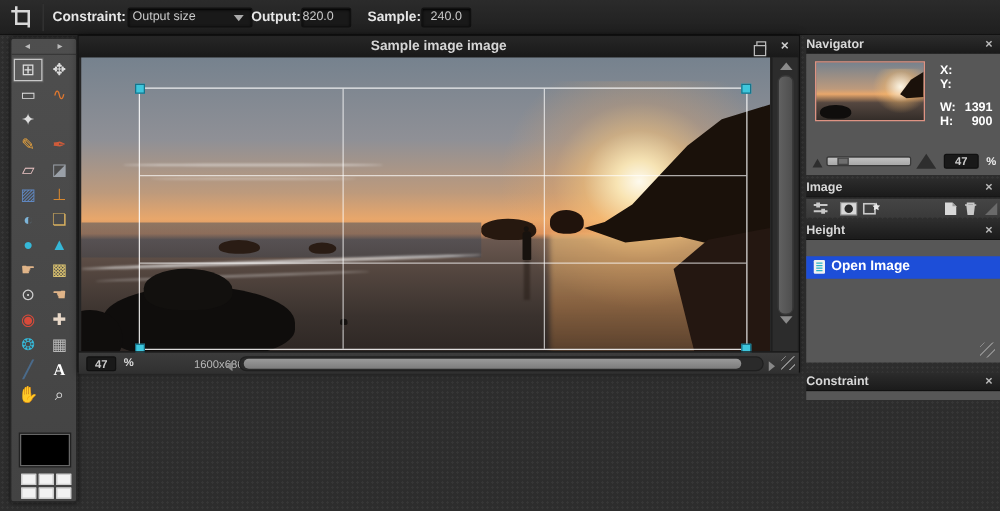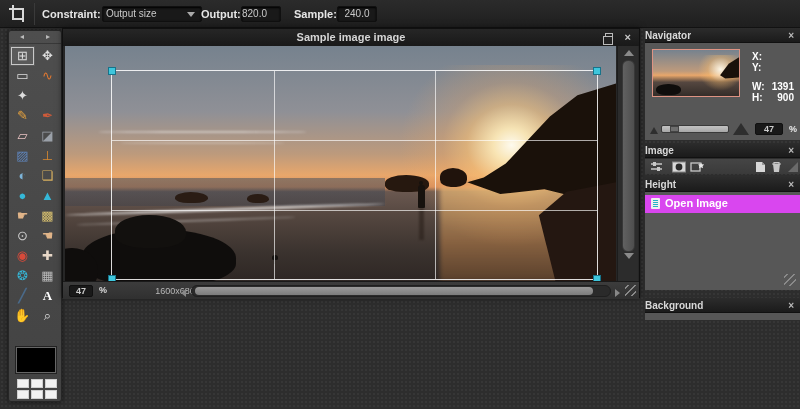--- a/index.html
+++ b/index.html
@@ -191,21 +191,21 @@
   .lock { position:absolute; right:7px; top:8px; width:8px; height:6px; background:#3d6f7a; border-radius:1px; }
   .lock::before { content:''; position:absolute; left:1.5px; top:-4px; width:5px; height:5px;
     border:1.5px solid #3d6f7a; border-bottom:none; border-radius:3px 3px 0 0; }
   #layers-bar { height:16px; background:linear-gradient(#454545,#3a3a3a); border-top:1px solid #2d2d2d;
     position:relative; }
   #layers-bar svg { position:absolute; top:2px; cursor:pointer; }
 
   
   #history { margin-top:3px; }
   #history-body { height:98px; }
-  .hist-row { position:absolute; left:0; top:3px; width:100%; height:18px; background:#d946ef; cursor:pointer; }
+  .hist-row { position:absolute; left:0; top:13px; width:100%; height:18px; background:#1d4ed8; cursor:pointer; }
   .hist-icon { position:absolute; left:6px; top:3px; width:9px; height:11px; background:#f0f0f0;
     border-radius:1px; }
   .hist-icon::before { content:''; position:absolute; left:2px; top:2px; width:5px; height:1px;
     background:#27b3c6; box-shadow:0 2px 0 #27b3c6, 0 4px 0 #27b3c6, 0 6px 0 #27b3c6; }
   .hist-label { position:absolute; left:20px; top:2px; font-size:11px; font-weight:bold; color:#fff; }
   #hist-grip { position:absolute; right:4px; bottom:4px; width:12px; height:12px; }
 
   
   #promotion { margin-top:8px; }
   #promo-body { height:7px; }
@@ -403,19 +403,19 @@
       <div class="hist-row">
         <span class="hist-icon"></span>
         <span class="hist-label">Open Image</span>
       </div>
       <div class="grip" id="hist-grip"></div>
     </div>
   </div>
 
   <div id="promotion">
     <div class="panel-h">
-      <span>Background</span>
+      <span>Constraint</span>
       <span class="px">×</span>
     </div>
     <div class="panel-b" id="promo-body"></div>
   </div>
 
 </div>
 
 </body></html>

